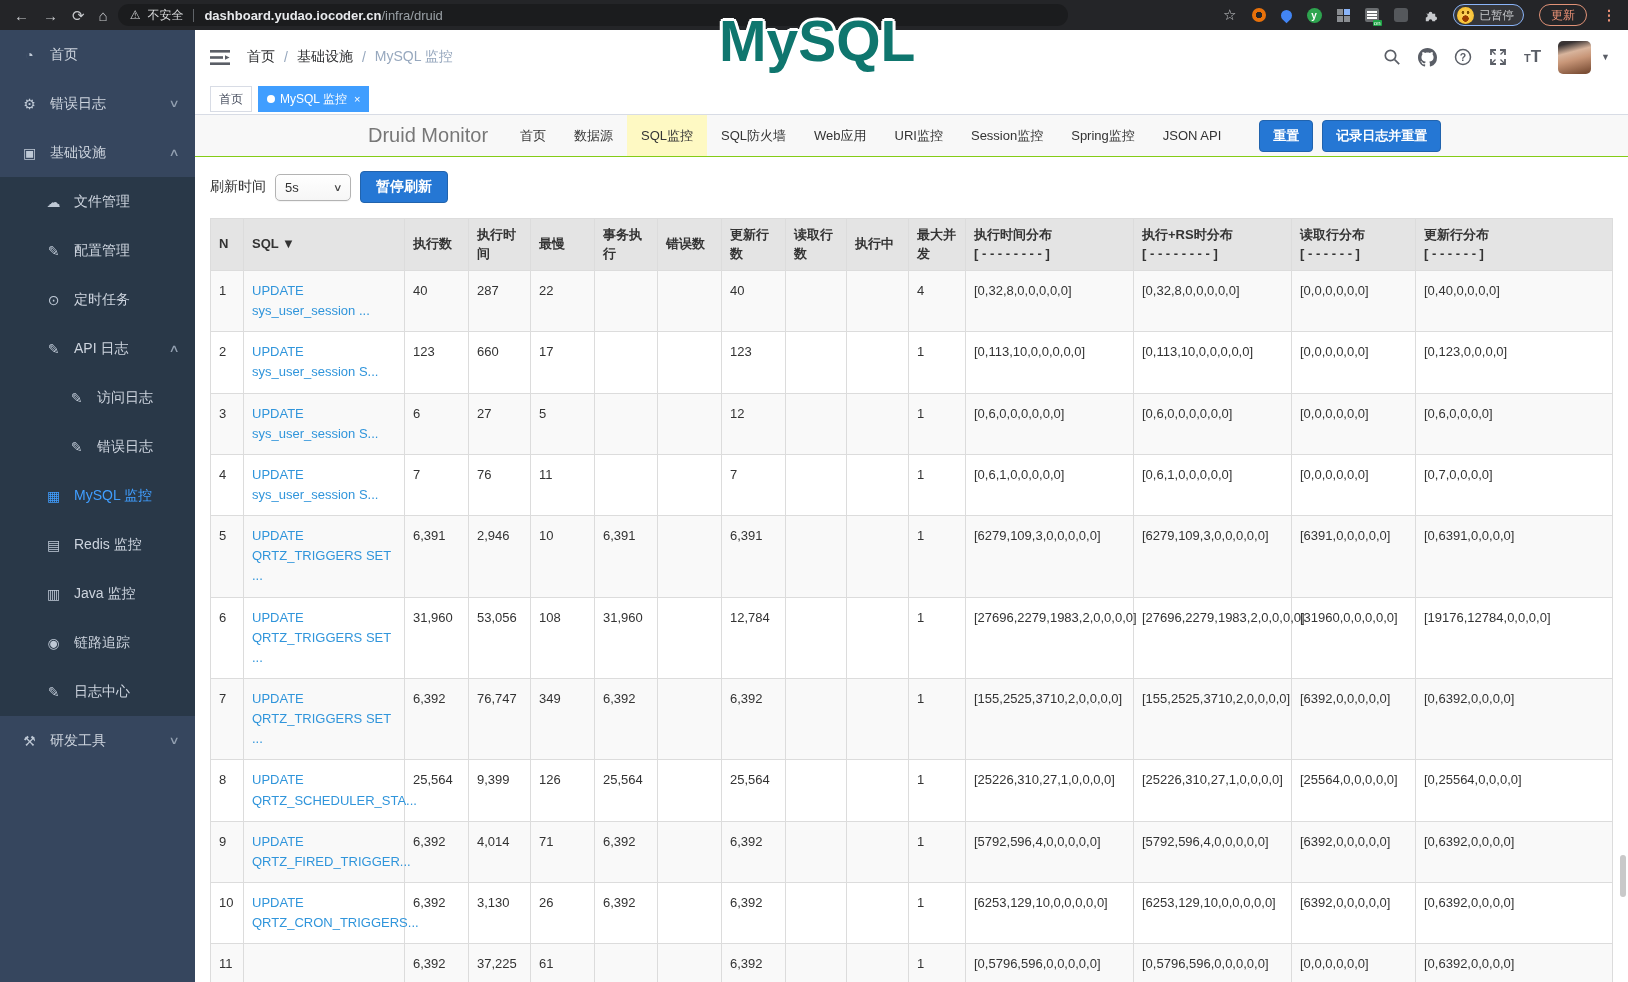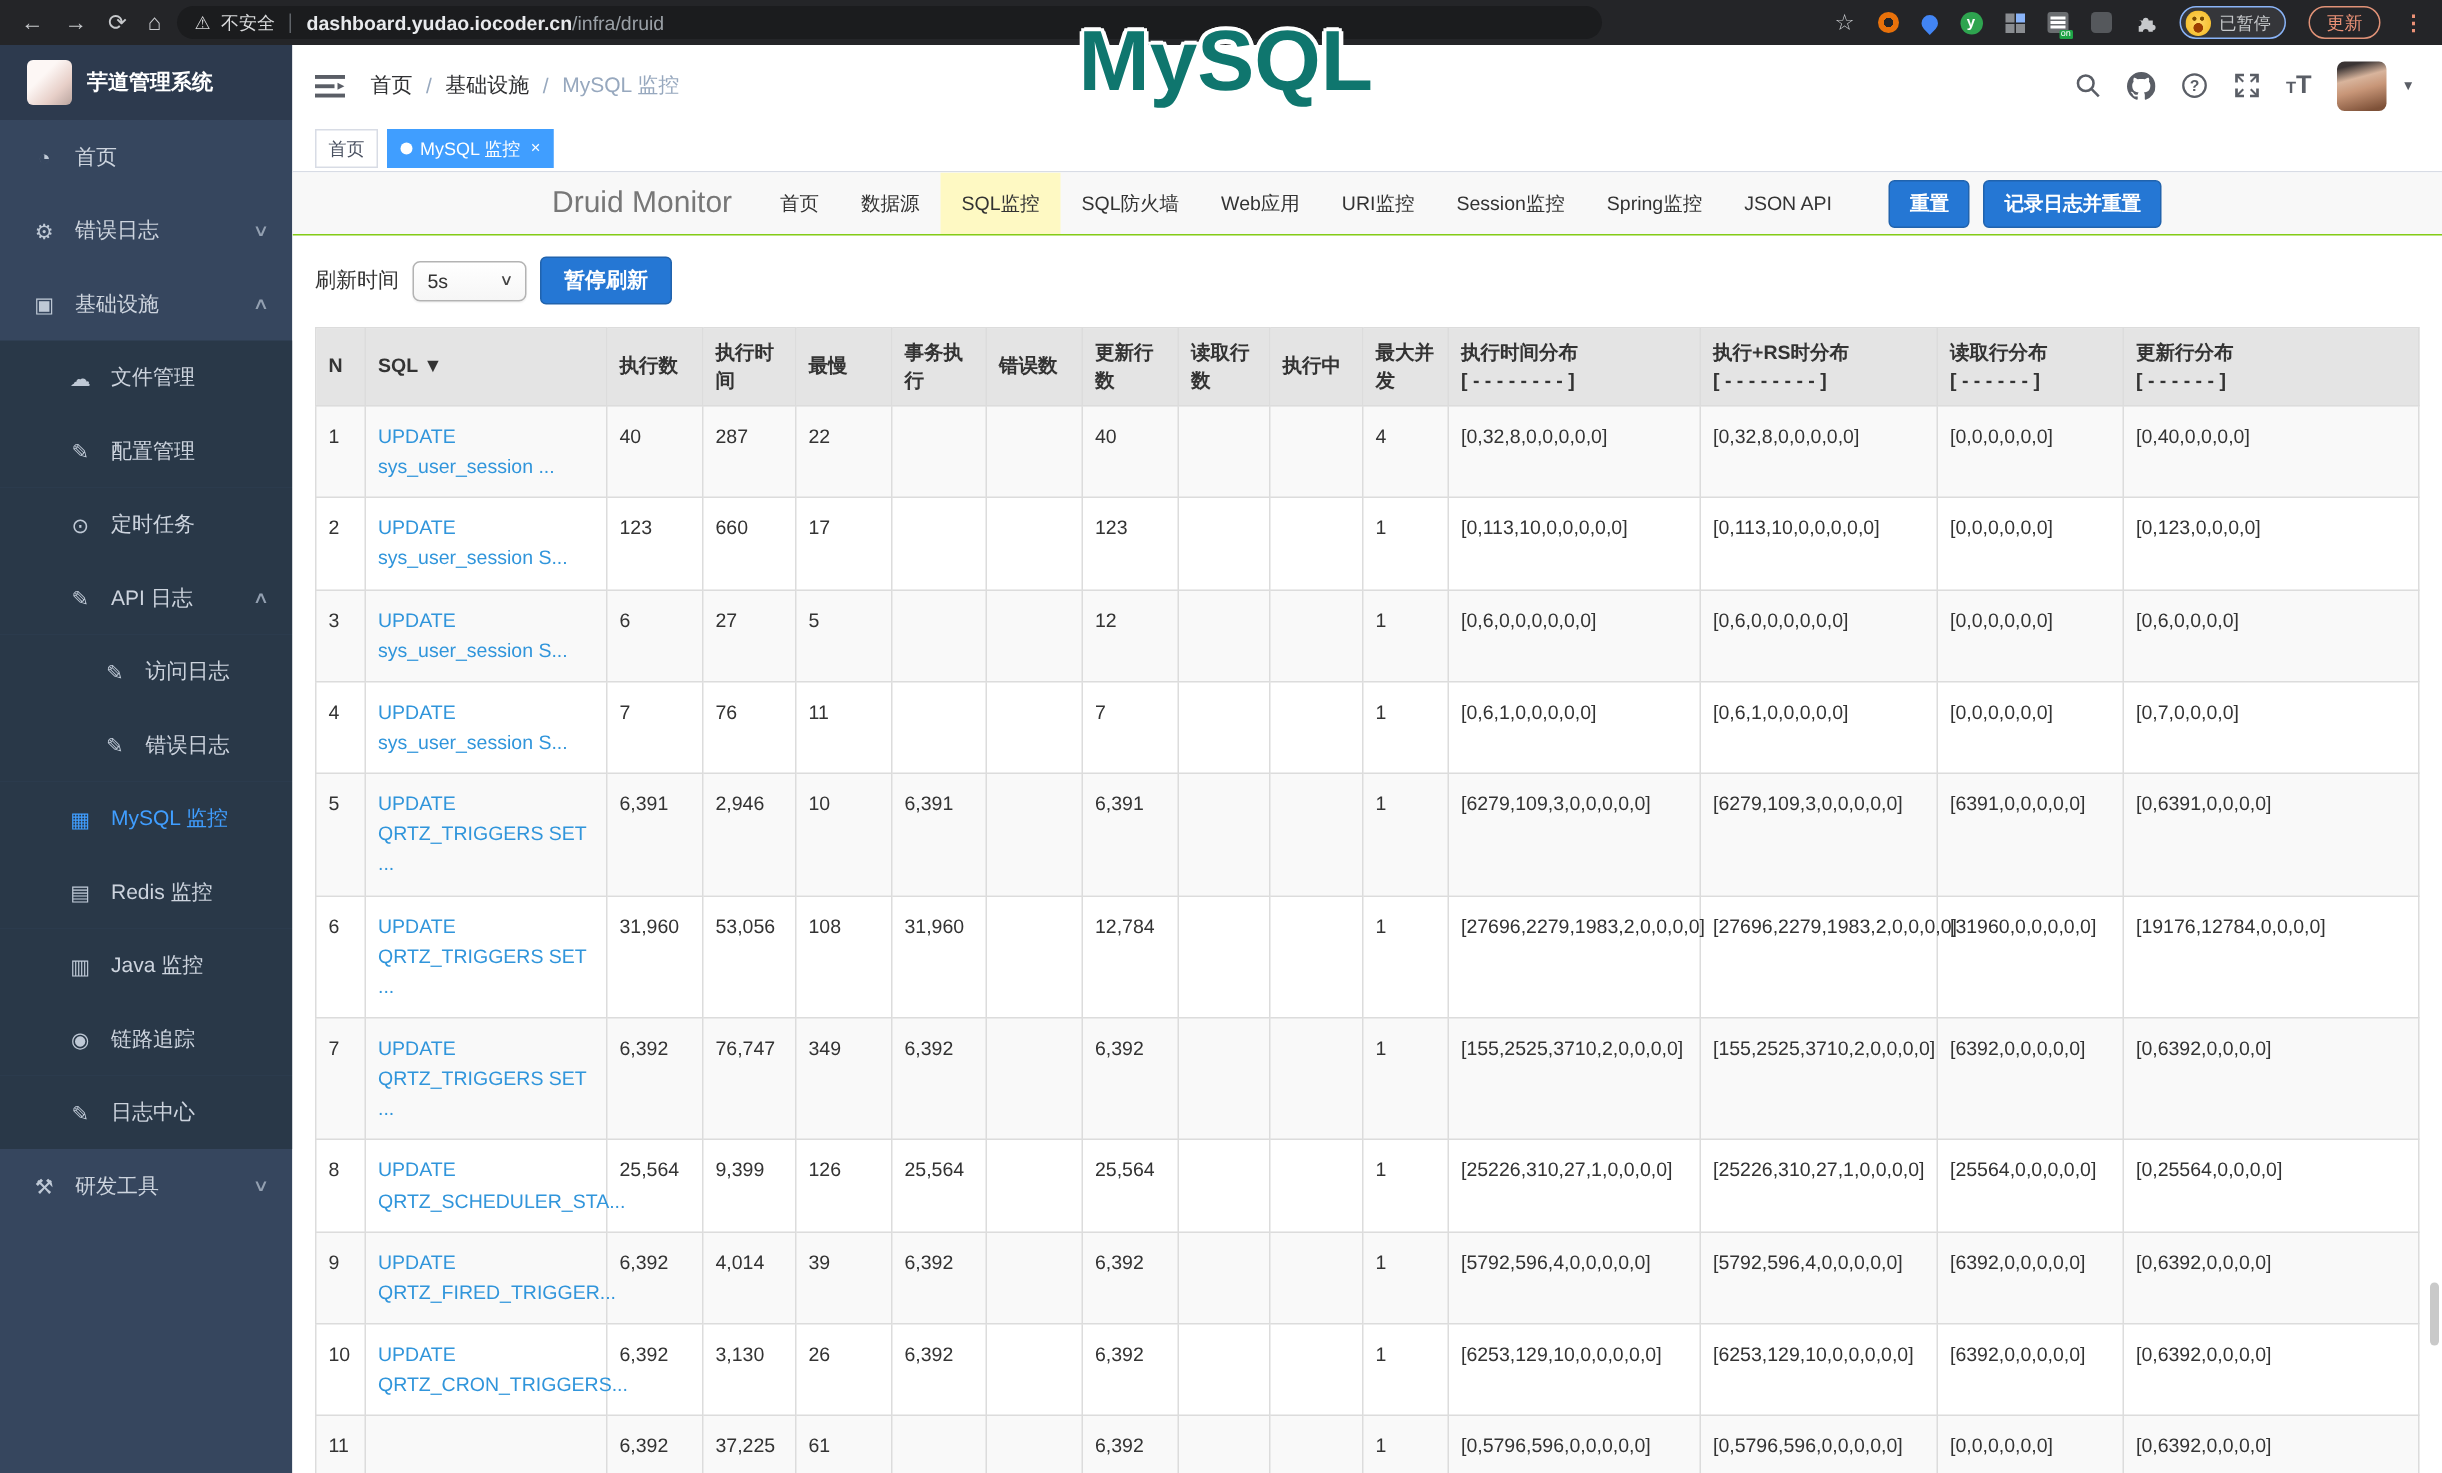--- a/index.html
+++ b/index.html
@@ -154,24 +154,20 @@
         <span class="profile-label">已暂停</span>
       </span>
       <button class="update-pill">更新</button>
       <span class="bmenu-dots">⋮</span>
     </div>
   </div>
 
   <div class="app">
 
     <aside class="sidebar">
-      <div class="logo">
-        <span class="logo-img"></span>
-        <span class="logo-text">芋道管理系统</span>
-      </div>
       <nav class="menu">
           <div class="menu-item lvl1">
             <span class="mi-icon">◔</span>
             <span>首页</span>
           </div>
           <div class="menu-item lvl1">
             <span class="mi-icon">⚙</span>
             <span>错误日志</span>
             <span class="mi-chevron">∨</span>
           </div>
@@ -527,21 +523,21 @@
                 <td>[25226,310,27,1,0,0,0,0]</td>
                 <td>[25226,310,27,1,0,0,0,0]</td>
                 <td>[25564,0,0,0,0,0]</td>
                 <td>[0,25564,0,0,0,0]</td>
               </tr>
               <tr>
                 <td>9</td>
                 <td><a class="sql-link">UPDATE QRTZ_FIRED_TRIGGER...</a></td>
                 <td>6,392</td>
                 <td>4,014</td>
-                <td>39</td>
+                <td>71</td>
                 <td>6,392</td>
                 <td></td>
                 <td>6,392</td>
                 <td></td>
                 <td></td>
                 <td>1</td>
                 <td>[5792,596,4,0,0,0,0,0]</td>
                 <td>[5792,596,4,0,0,0,0,0]</td>
                 <td>[6392,0,0,0,0,0]</td>
                 <td>[0,6392,0,0,0,0]</td>

